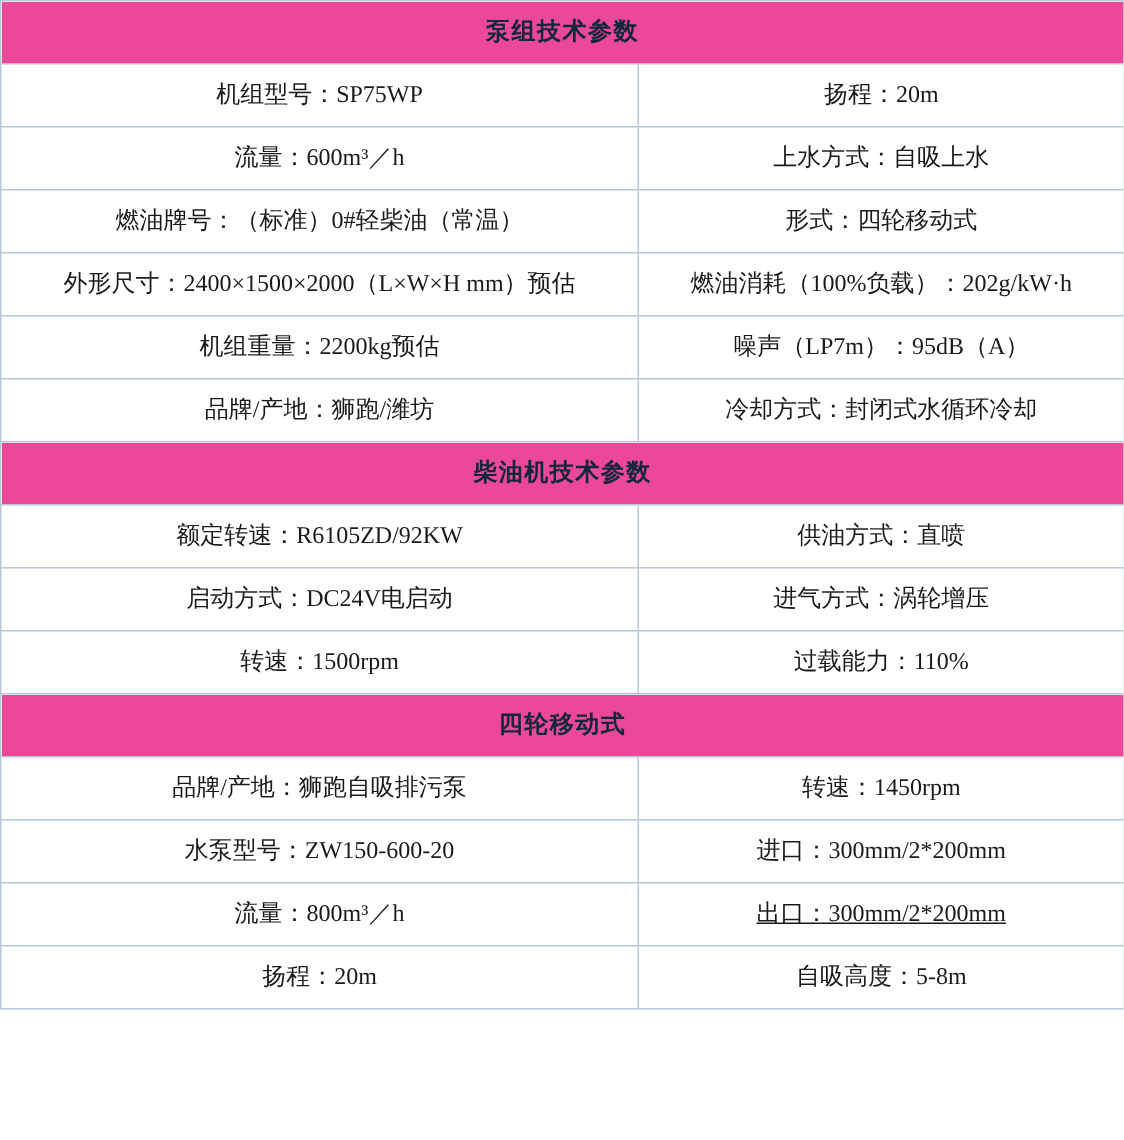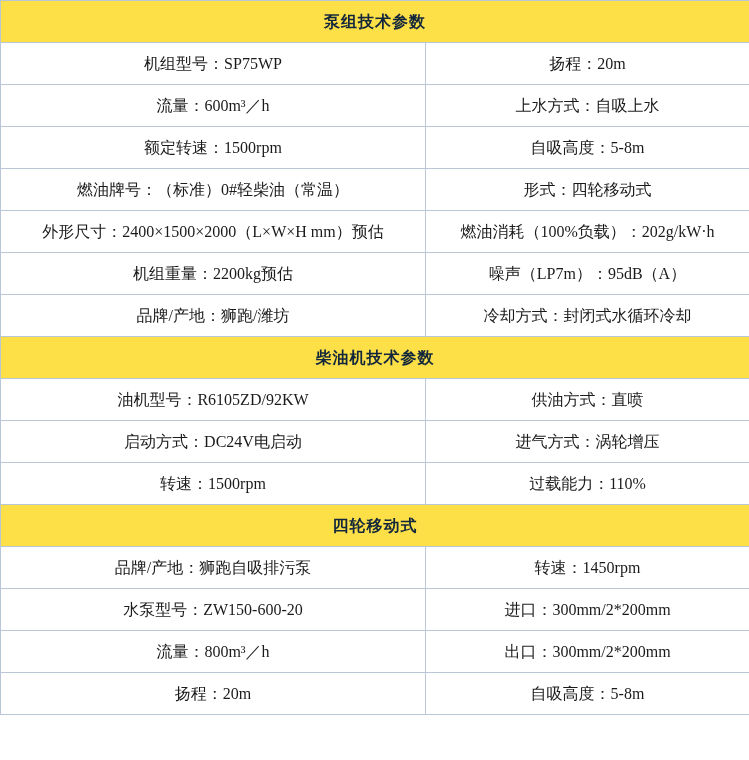--- a/index.html
+++ b/index.html
@@ -28,29 +28,30 @@
     text-align: center;
     vertical-align: middle;
     font-size: 16px;
     height: 35px;
     padding: 3px 4px;
     line-height: 1.25;
     white-space: nowrap;
     overflow: hidden;
   }
   td.section {
-    background: #fde047;
+    background: #ec4899;
     font-weight: bold;
     font-size: 17px;
     letter-spacing: 1px;
     color: #12263c;
     height: 32px;
   }
   td.small {
     font-size: 14.5px;
+    text-decoration: underline;
   }
   td.smaller {
     font-size: 13.5px;
   }
 </style>
 </head>
 <body>
 
 <div class="sheet">
 
@@ -66,45 +67,41 @@
       </tr>
       <tr>
         <td>机组型号：SP75WP</td>
         <td>扬程：20m</td>
       </tr>
       <tr>
         <td>流量：600m³／h</td>
         <td>上水方式：自吸上水</td>
       </tr>
       <tr>
-        <td>额定转速：1500rpm</td>
-        <td>自吸高度：5-8m</td>
-      </tr>
-      <tr>
         <td>燃油牌号：（标准）0#轻柴油（常温）</td>
         <td>形式：四轮移动式</td>
       </tr>
       <tr>
         <td class="smaller">外形尺寸：2400×1500×2000（L×W×H mm）预估</td>
         <td class="smaller">燃油消耗（100%负载）：202g/kW·h</td>
       </tr>
       <tr>
         <td>机组重量：2200kg预估</td>
         <td>噪声（LP7m）：95dB（A）</td>
       </tr>
 
       <tr>
         <td>品牌/产地：狮跑/潍坊</td>
         <td>冷却方式：封闭式水循环冷却</td>
       </tr>
       <tr>
         <td class="section" colspan="2">柴油机技术参数</td>
       </tr>
       <tr>
-        <td>油机型号：R6105ZD/92KW</td>
+        <td>额定转速：R6105ZD/92KW</td>
         <td>供油方式：直喷</td>
       </tr>
       <tr>
         <td>启动方式：DC24V电启动</td>
         <td>进气方式：涡轮增压</td>
       </tr>
       <tr>
         <td>转速：1500rpm</td>
         <td>过载能力：110%</td>
       </tr>

